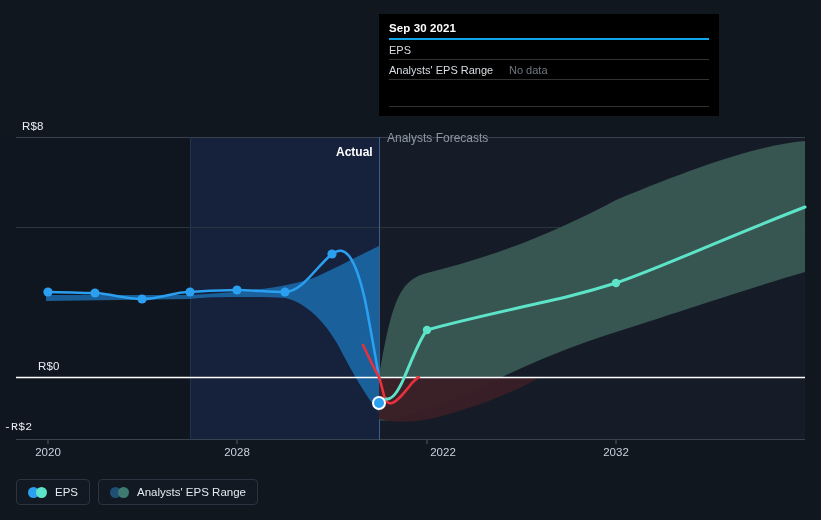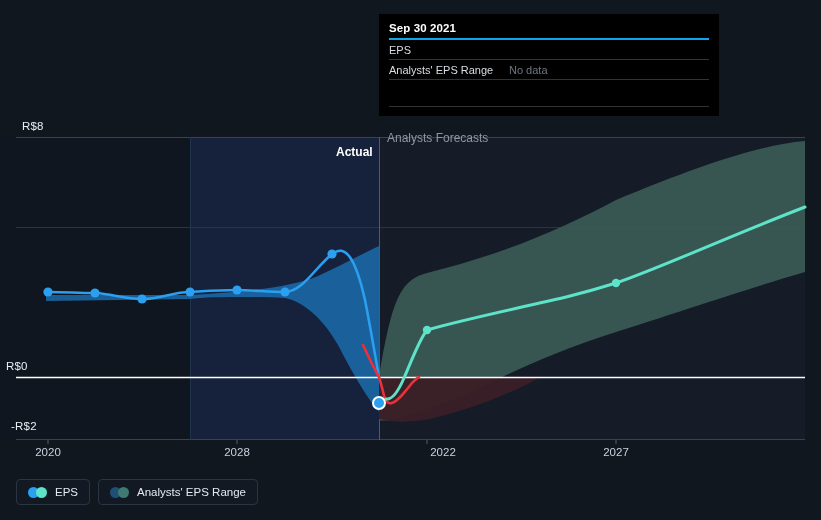--- a/index.html
+++ b/index.html
@@ -158,27 +158,27 @@
 
       <circle cx="379" cy="403" r="6" fill="#2b9ff0" stroke="#ffffff" stroke-width="2"></circle>
 
       <line x1="48" y1="440" x2="48" y2="444" stroke="#55606d"></line>
       <line x1="237" y1="440" x2="237" y2="444" stroke="#55606d"></line>
       <line x1="427" y1="440" x2="427" y2="444" stroke="#55606d"></line>
       <line x1="616" y1="440" x2="616" y2="444" stroke="#55606d"></line>
     </svg>
 
     <div class="y-label" style="left:22px;top:120px;">R$8</div>
-    <div class="y-label" style="left:6px;top:360px;">R$0</div>
-    <div class="y-label" style="left:11px;top:420px;">-R$2</div>
+    <div class="y-label" style="left:38px;top:360px;">R$0</div>
+    <div class="y-label" style="left:4px;top:420px;font-family:Liberation Mono, monospace;">-R$2</div>
 
     <div class="x-label" style="left:48px;top:446px;">2020</div>
     <div class="x-label" style="left:237px;top:446px;">2028</div>
     <div class="x-label" style="left:443px;top:446px;">2022</div>
-    <div class="x-label" style="left:616px;top:446px;">2027</div>
+    <div class="x-label" style="left:616px;top:446px;">2032</div>
 
     <div class="band-caption actual" style="left:336px;top:145px;">Actual</div>
     <div class="band-caption forecast" style="left:387px;top:131px;">Analysts Forecasts</div>
   </div>
 
   <div class="tooltip">
     <div class="tt-title">Sep 30 2021</div>
     <div class="tt-row">
       <span class="k">EPS</span>
     </div>

